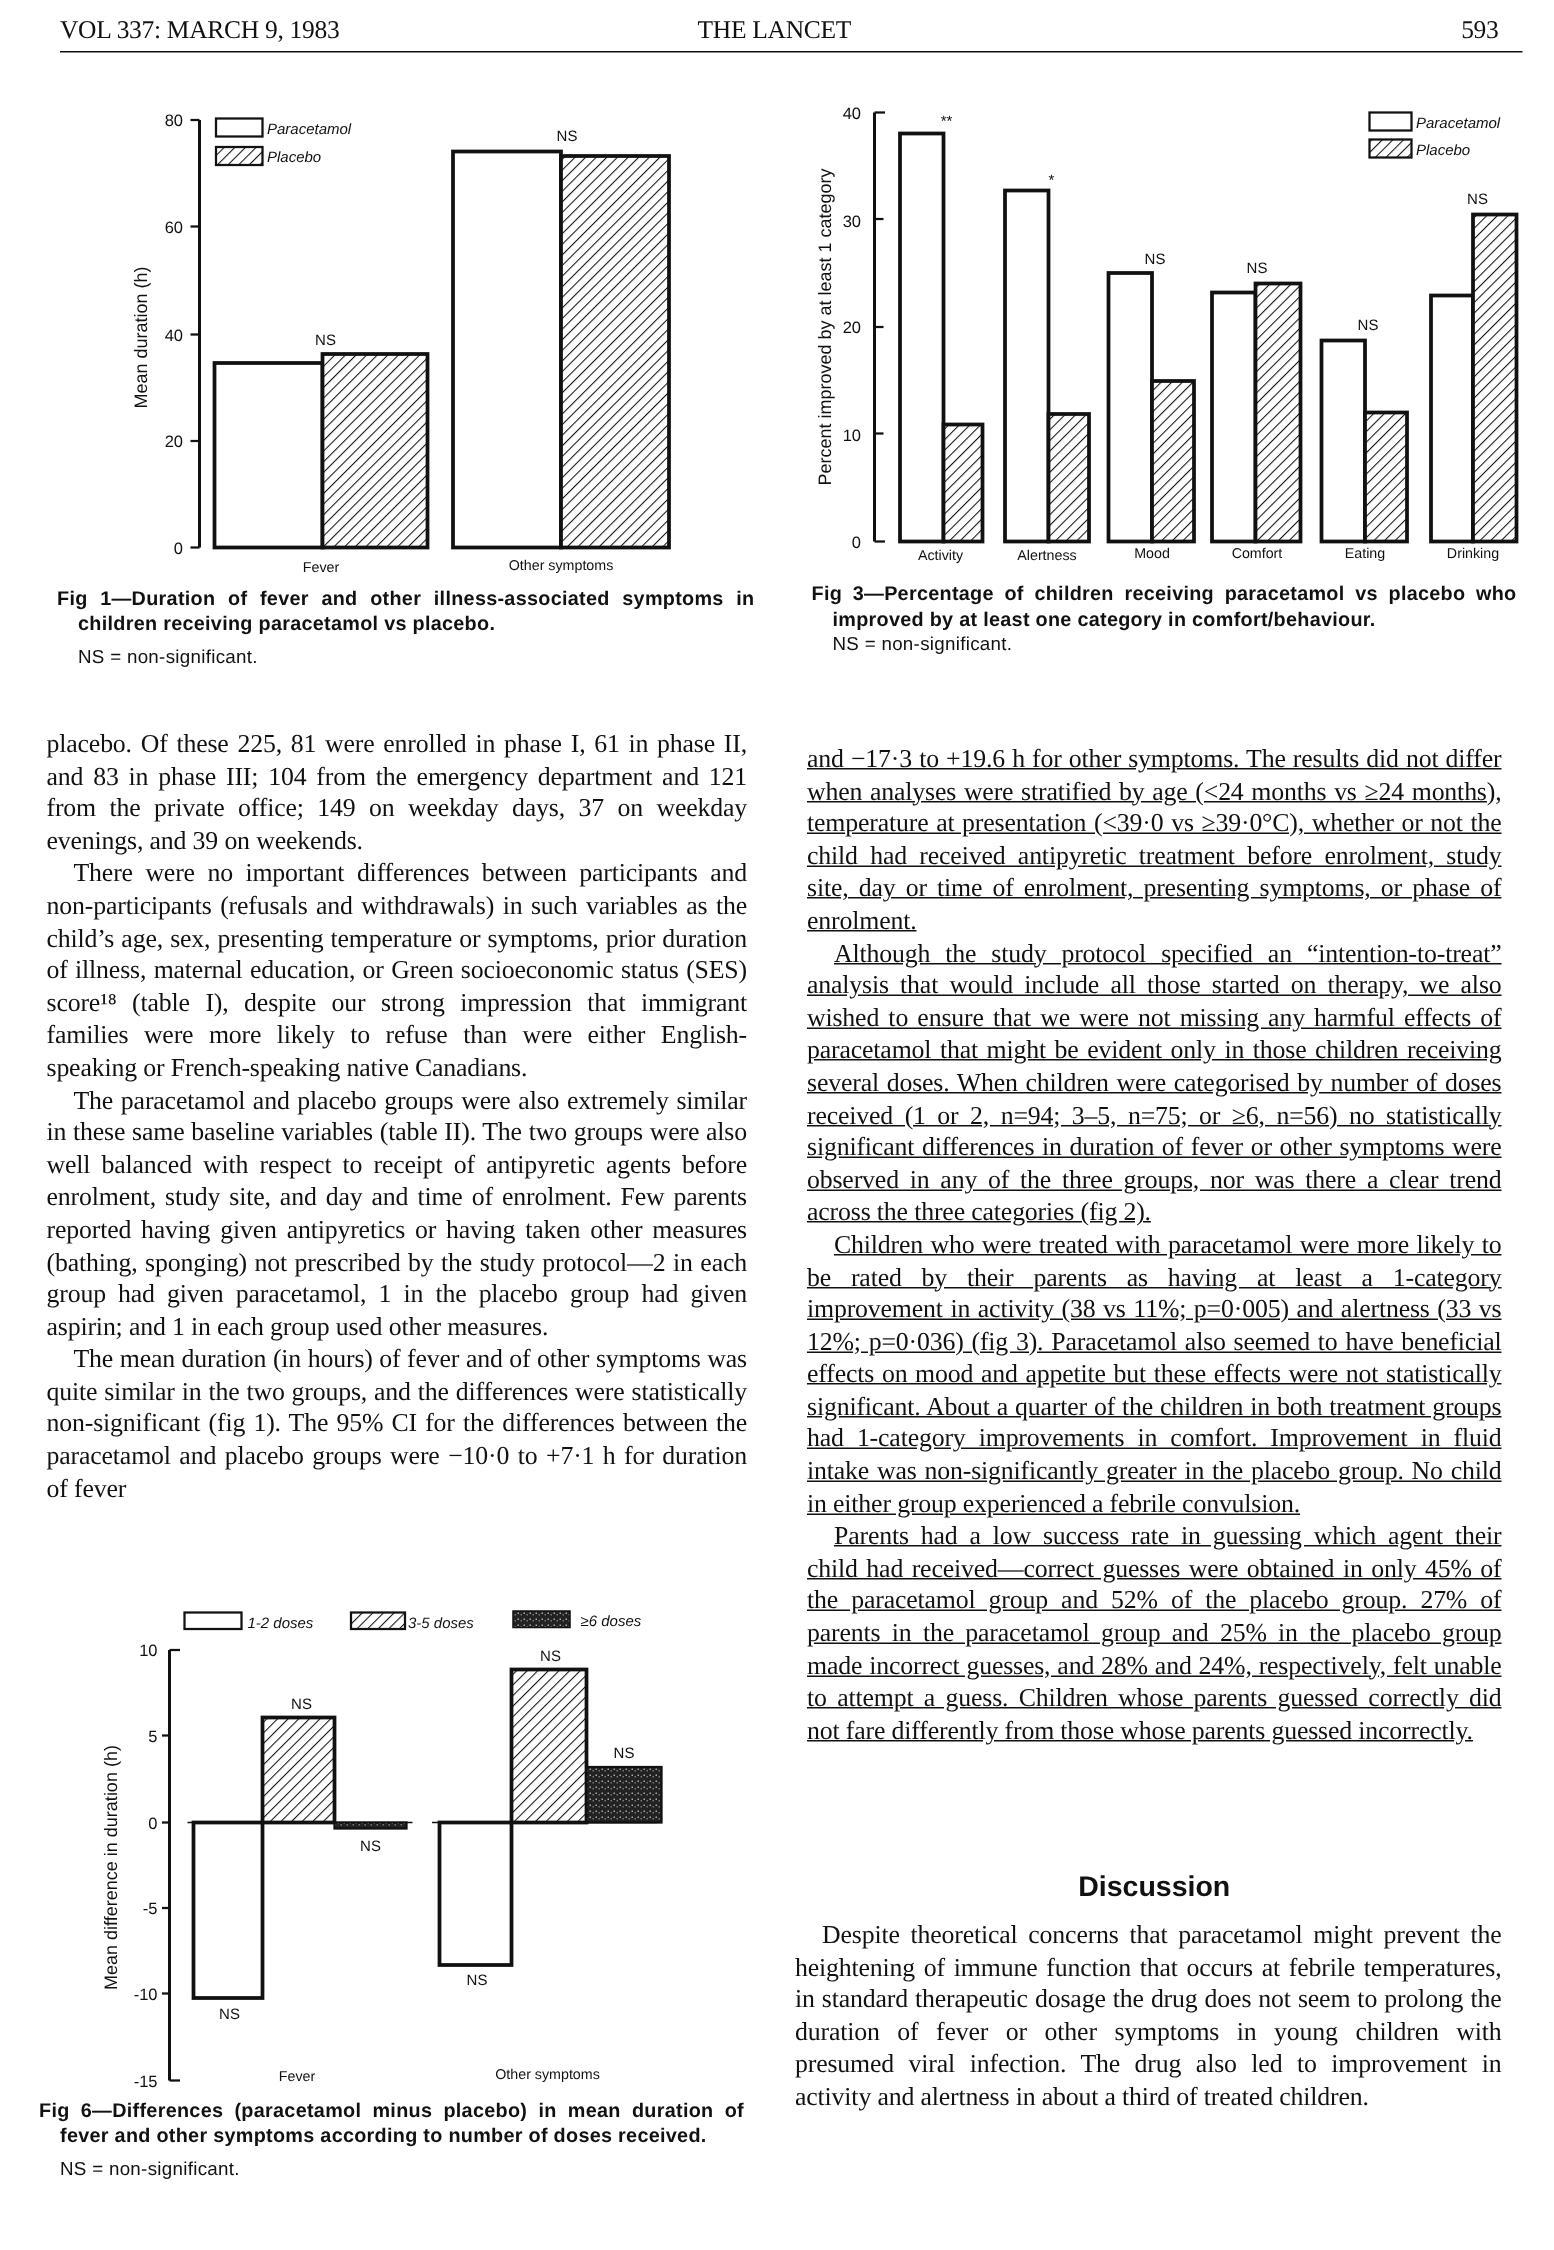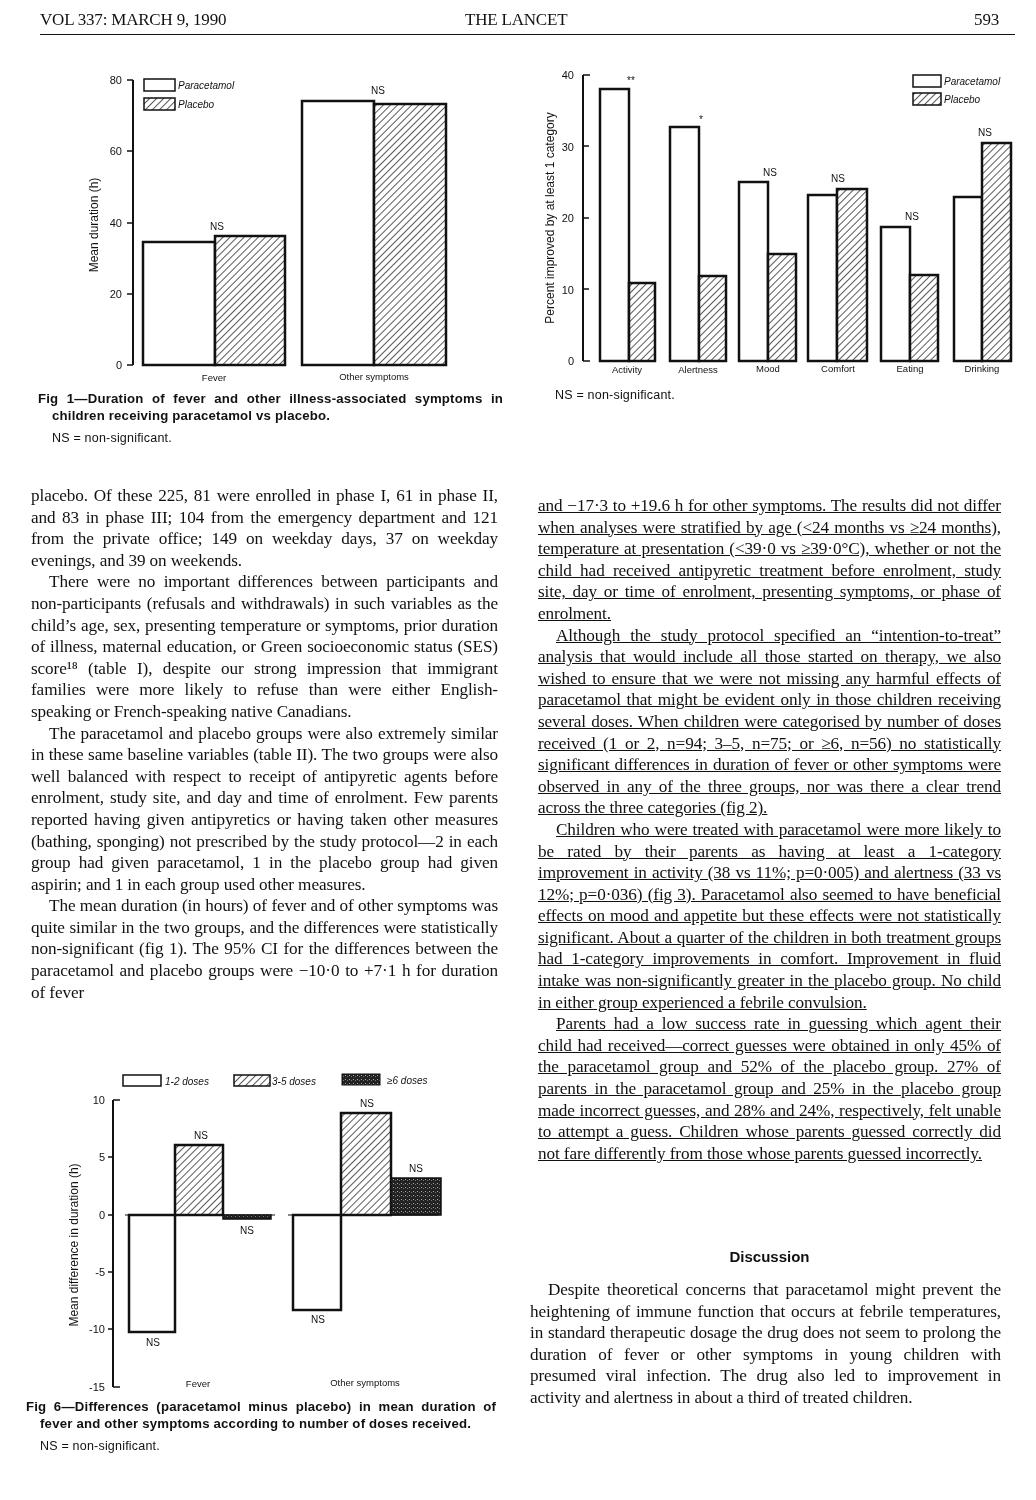--- a/index.html
+++ b/index.html
@@ -9,21 +9,21 @@
   .header span { position:absolute; top:4px; font-size:17px; letter-spacing:-0.2px; }
   .h-left { left:0; } .h-center { left:425px; } .h-right { right:16px; }
   .chart svg { display:block; }
   .caption { font-family:"Liberation Sans","DejaVu Sans",sans-serif; font-weight:bold; font-size:13.2px; line-height:17px; letter-spacing:0.2px; }
   .caption .title { display:block; text-indent:-14px; padding-left:14px; text-align:justify; }
   .caption .note { display:block; font-weight:normal; padding-left:14px; font-size:12.5px; margin-top:6px; }
   .caption .note2 { display:block; font-weight:normal; padding-left:14px; font-size:12.5px; }
   .body-text { font-size:17.2px; line-height:21.6px; text-align:justify; letter-spacing:-0.1px; }
   .body-text p { margin:0; }
   .body-text p.ind { text-indent:18px; }
-  .section-head { font-family:"Liberation Sans","DejaVu Sans",sans-serif; font-weight:bold; font-size:15px; text-align:center; }
+  .section-head { font-family:"Liberation Sans","DejaVu Sans",sans-serif; font-weight:bold; font-size:19px; text-align:center; }
   .ax { font-family:"Liberation Sans","DejaVu Sans",sans-serif; font-size:11px; fill:#111; }
   .lg { font-family:"Liberation Sans","DejaVu Sans",sans-serif; font-size:10px; font-style:italic; fill:#111; }
   .ns { font-family:"Liberation Sans","DejaVu Sans",sans-serif; font-size:10px; fill:#111; }
   .xl { font-family:"Liberation Sans","DejaVu Sans",sans-serif; font-size:9.5px; fill:#111; }
   .yl { font-family:"Liberation Sans","DejaVu Sans",sans-serif; font-size:12px; fill:#111; }
 </style>
 </head>
 <body>
 
 <svg width="0" height="0" style="position:absolute">
@@ -34,21 +34,21 @@
     </pattern>
     <pattern id="stipple" patternUnits="userSpaceOnUse" width="4" height="4">
       <rect width="4" height="4" fill="#222"></rect>
       <rect x="1" y="1" width="1" height="1" fill="#aaa"></rect>
       <rect x="3" y="2" width="1" height="1" fill="#777"></rect>
     </pattern>
   </defs>
 </svg>
 
 <div class="abs header">
-  <span class="h-left">VOL 337: MARCH 9, 1990</span>
+  <span class="h-left">VOL 337: MARCH 9, 1983</span>
   <span class="h-center">THE LANCET</span>
   <span class="h-right">593</span>
 </div>
 
 <div class="abs chart" style="left:60px; top:60px;">
   <svg width="400" height="330">
 
     <line x1="73" y1="20" x2="73" y2="305" stroke="#111" stroke-width="2"></line>
     <g stroke="#111" stroke-width="1.5">
       <line x1="67" y1="20" x2="73" y2="20"></line>
@@ -137,20 +137,21 @@
     <text class="xl" x="97" y="313" text-anchor="middle">Activity</text>
     <text class="xl" x="168" y="313" text-anchor="middle">Alertness</text>
     <text class="xl" x="238" y="312" text-anchor="middle">Mood</text>
     <text class="xl" x="308" y="312" text-anchor="middle">Comfort</text>
     <text class="xl" x="380" y="312" text-anchor="middle">Eating</text>
     <text class="xl" x="452" y="312" text-anchor="middle">Drinking</text>
   </svg>
 </div>
 
 <div class="abs caption" style="left:541px; top:387px; width:470px;">
+  <span class="title">Fig 3—Percentage of children receiving paracetamol vs placebo who improved by at least one category in comfort/behaviour.</span>
   <span class="note2">NS = non-significant.</span>
 </div>
 
 <div class="abs body-text" style="left:31px; top:485px; width:467px;">
   <p>placebo. Of these 225, 81 were enrolled in phase I, 61 in phase II, and 83 in phase III; 104 from the emergency department and 121 from the private office; 149 on weekday days, 37 on weekday evenings, and 39 on weekends.</p>
   <p class="ind">There were no important differences between participants and non-participants (refusals and withdrawals) in such variables as the child’s age, sex, presenting temperature or symptoms, prior duration of illness, maternal education, or Green socioeconomic status (SES) score¹⁸ (table I), despite our strong impression that immigrant families were more likely to refuse than were either English-speaking or French-speaking native Canadians.</p>
   <p class="ind">The paracetamol and placebo groups were also extremely similar in these same baseline variables (table II). The two groups were also well balanced with respect to receipt of antipyretic agents before enrolment, study site, and day and time of enrolment. Few parents reported having given antipyretics or having taken other measures (bathing, sponging) not prescribed by the study protocol—2 in each group had given paracetamol, 1 in the placebo group had given aspirin; and 1 in each group used other measures.</p>
   <p class="ind">The mean duration (in hours) of fever and of other symptoms was quite similar in the two groups, and the differences were statistically non-significant (fig 1). The 95% CI for the differences between the paracetamol and placebo groups were −10·0 to +7·1 h for duration of fever</p>
 </div>
 

